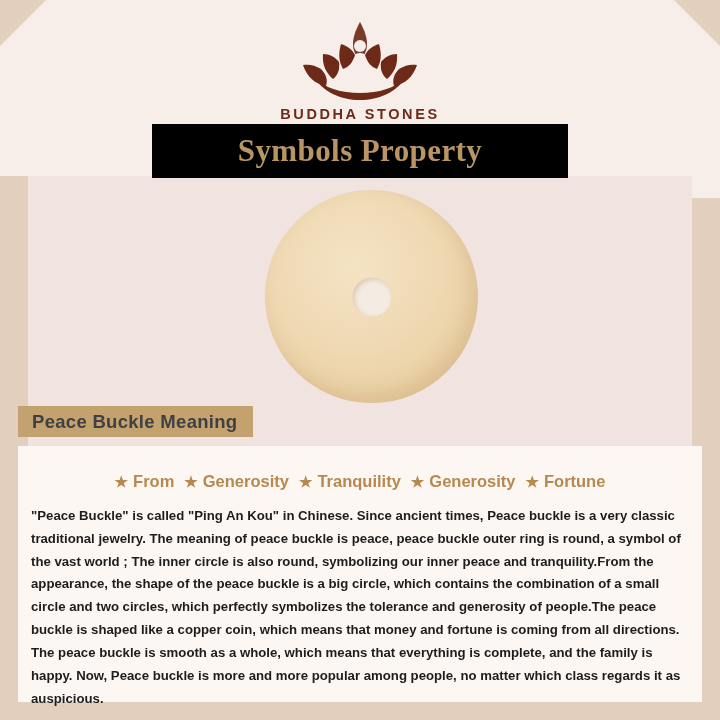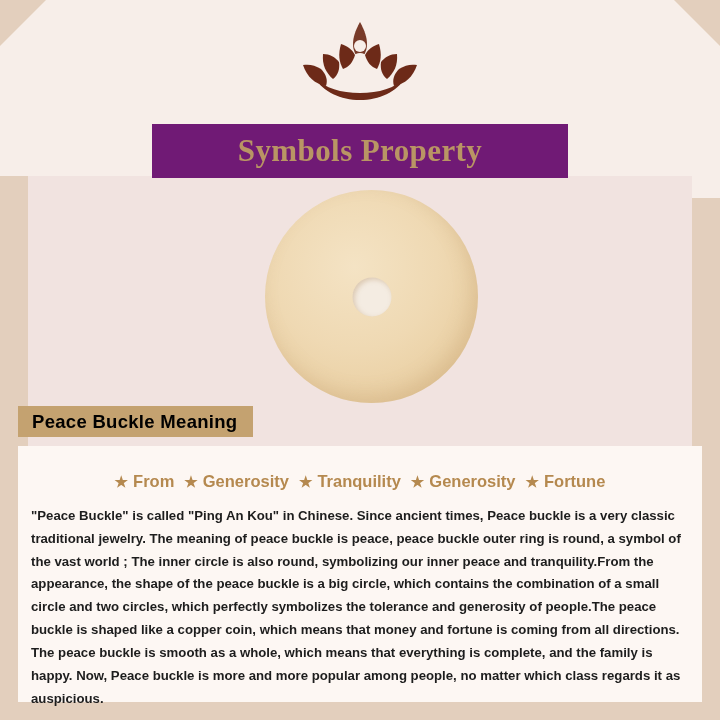--- a/index.html
+++ b/index.html
@@ -91,21 +91,21 @@
     font-weight: bold;
     color: #6d2a18;
     font-family: "Liberation Sans", sans-serif;
   }
 
   
   .title-box {
     position: absolute;
     left: 152px; top: 124px;
     width: 416px; height: 54px;
-    background: #701a75;
+    background: #000000;
     display: flex;
     align-items: center;
     justify-content: center;
   }
   .title-text {
     font-family: "Liberation Serif", serif;
     font-weight: bold;
     font-size: 31px;
     color: #b99564;
     letter-spacing: 0.4px;
@@ -134,21 +134,21 @@
   .ribbon {
     position: absolute;
     left: 18px; top: 406px;
     height: 31px;
     background: #c4a270;
     display: flex;
     align-items: center;
     padding: 0 16px 0 14px;
   }
   .ribbon-text {
-    color: #000000;
+    color: #404040;
     font-size: 18.5px;
     font-weight: bold;
     letter-spacing: 0.3px;
   }
 
   
   .keywords {
     position: absolute;
     left: 18px; top: 472px;
     width: 684px;
@@ -214,20 +214,21 @@
 
         <path d="M38 34c-1 11 3 19 10 25 5-4 7-10 6-17-4-5-9-8-16-8z"></path>
         <path d="M112 34c1 11-3 19-10 25-5-4-7-10-6-17 4-5 9-8 16-8z"></path>
 
         <path d="M18 45c4 12 12 19 23 21 2-6 0-12-5-17-6-4-12-5-18-4z"></path>
         <path d="M132 45c-4 12-12 19-23 21-2-6 0-12 5-17 6-4 12-5 18-4z"></path>
 
         <path d="M30 58c10 10 26 15 45 15s35-5 45-15c-8 14-26 22-45 22s-37-8-45-22z"></path>
       </g>
     </svg>
+    <div class="logo-text">BUDDHA STONES</div>
   </div>
 
   <div class="title-box">
     <div class="title-text">Symbols Property</div>
   </div>
 
   <div class="disc">
     <div class="disc-hole"></div>
   </div>
 

